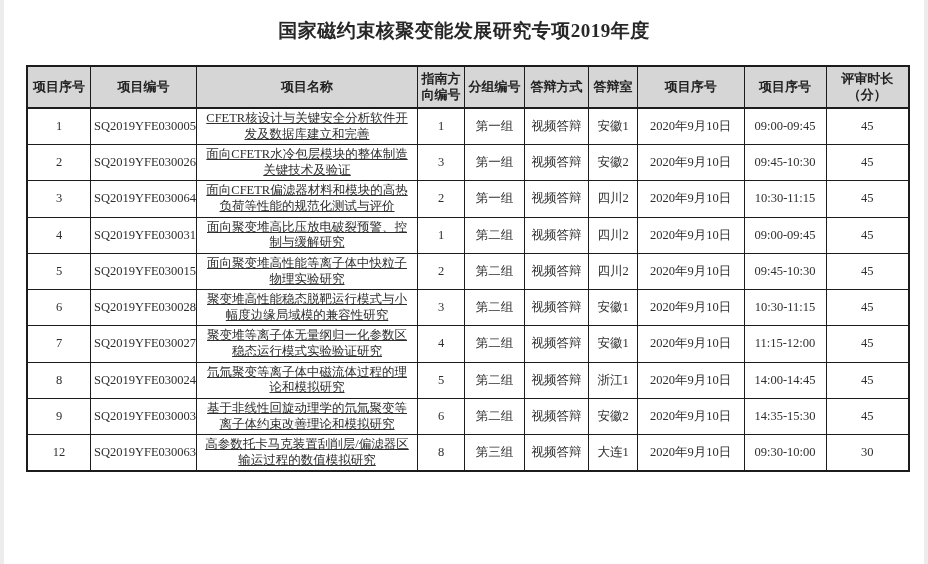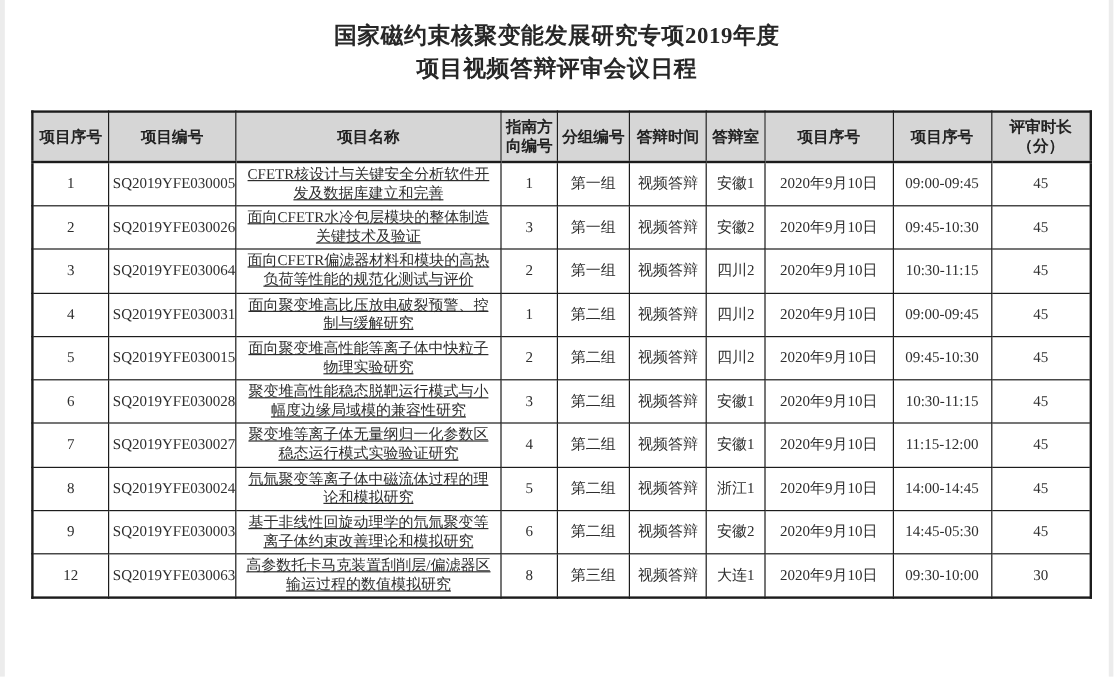--- a/index.html
+++ b/index.html
@@ -83,21 +83,20 @@
 </style>
 </head>
 <body>
 
 <div class="page">
   <div class="edge left"></div>
   <div class="edge right"></div>
 
   <div class="title-block">
     <div>国家磁约束核聚变能发展研究专项2019年度</div>
-    <div>项目视频答辩评审会议日程</div>
   </div>
 
   <table class="schedule">
     <colgroup>
       <col class="c1">
         <col class="c2">
         <col class="c3">
         <col class="c4">
         <col class="c5">
       <col class="c6">
@@ -107,21 +106,21 @@
         <col class="c10">
     </colgroup>
     <thead>
       <tr>
         <th>项目序号</th>
         <th>项目编号</th>
         <th>项目名称</th>
         <th>指南方
 向编号</th>
         <th>分组编号</th>
-        <th>答辩时间</th>
+        <th>答辩方式</th>
         <th>答辩室</th>
         <th>项目序号</th>
         <th>项目序号</th>
         <th>评审时长
 （分）</th>
       </tr>
     </thead>
     <tbody>
       <tr>
         <td>1</td>
@@ -221,21 +220,21 @@
       </tr>
       <tr>
         <td>9</td>
         <td>SQ2019YFE030003</td>
         <td class="name-cell">基于非线性回旋动理学的氘氚聚变等离子体约束改善理论和模拟研究</td>
         <td>6</td>
         <td>第二组</td>
         <td>视频答辩</td>
         <td>安徽2</td>
         <td>2020年9月10日</td>
-        <td>14:45-05:30</td>
+        <td>14:35-15:30</td>
         <td>45</td>
       </tr>
       <tr>
         <td>12</td>
         <td>SQ2019YFE030063</td>
         <td class="name-cell">高参数托卡马克装置刮削层/偏滤器区输运过程的数值模拟研究</td>
         <td>8</td>
         <td>第三组</td>
         <td>视频答辩</td>
         <td>大连1</td>

